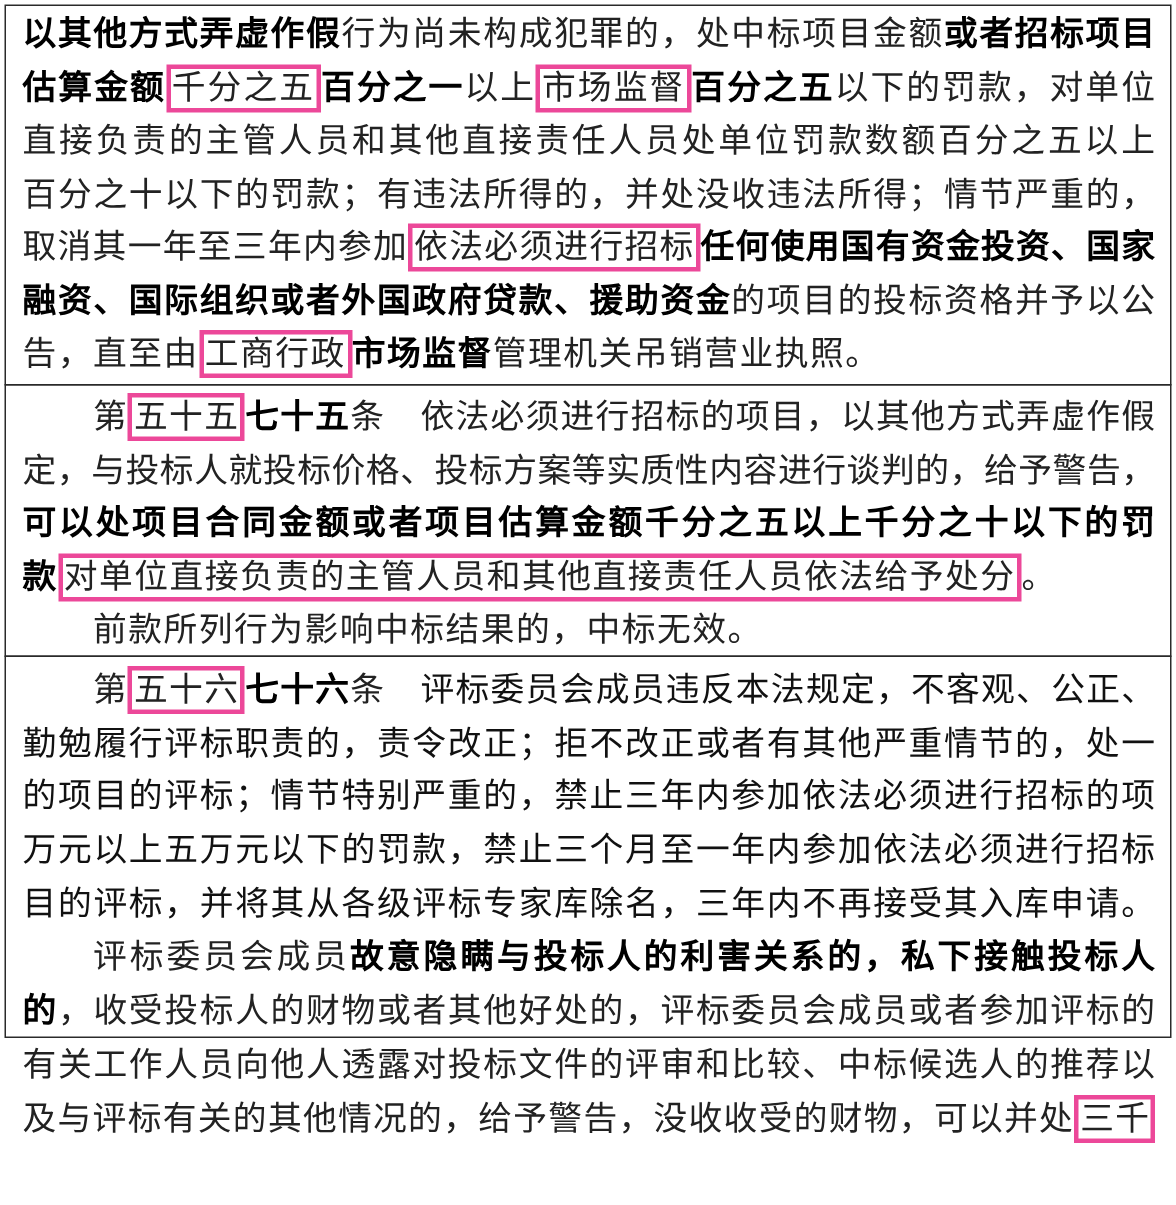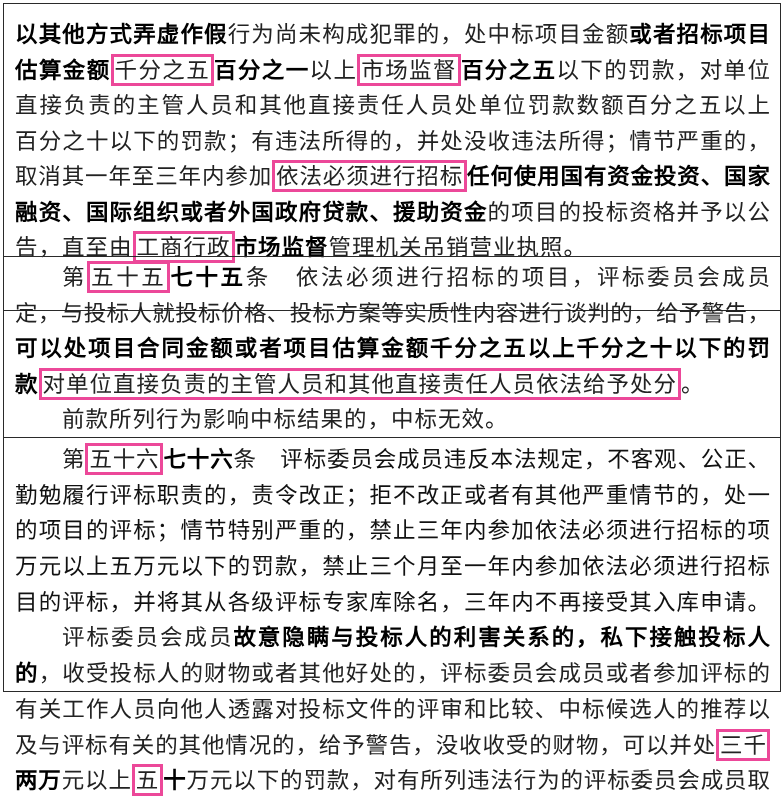--- a/index.html
+++ b/index.html
@@ -4,21 +4,21 @@
 <style>
   html, body { margin: 0; padding: 0; background: #ffffff; }
   body { width: 784px; height: 803px; position: relative; overflow: hidden; }
   .doc { position: absolute; left: 0; top: 0; width: 784px; height: 803px; }
   .row {
     position: absolute; left: 3px; width: 778px;
     box-sizing: border-box; border: 1px solid #2a2a2a;
     padding-left: 11px; padding-right: 10px;
     font-size: 22.5px;
   }
-  .r1 { top: 3px;   height: 308px; padding-top: 13px; }
+  .r1 { top: 3px;   height: 254px; padding-top: 1px; }
   .r2 { top: 256px; height: 182px; padding-top: 3px; }
   .r3 { top: 437px; height: 255px; padding-top: 4px; }
   .line { height: 35.5px; line-height: 35.5px; white-space: normal; }
   .r3 .line { height: 35.7px; line-height: 35.7px; }
   .j { text-align: justify; text-align-last: justify; text-justify: inter-character; }
   .nat { text-align: left; letter-spacing: 1px; }
   .ind { text-indent: 47px; }
   .n  { font-family: "DejaVu Serif", "Liberation Serif", serif; color: #222222; font-weight: normal; }
   .a  { font-family: "DejaVu Sans", "Liberation Sans", sans-serif; color: #000000; font-weight: bold; }
   .al { font-family: "DejaVu Sans", "Liberation Sans", sans-serif; color: #111111; font-weight: normal; }
@@ -34,33 +34,32 @@
     <div class="line j"><span class="a">以其他方式弄虚作假</span><span class="n">行为尚未构成犯罪的，处中标项目金额</span><span class="a">或者招标项目</span></div>
     <div class="line j"><span class="a">估算金额</span><span class="d">千分之五</span><span class="a">百分之一</span><span class="n">以上</span><span class="d">市场监督</span><span class="a">百分之五</span><span class="n">以下的罚款，对单位</span></div>
     <div class="line j"><span class="n">直接负责的主管人员和其他直接责任人员处单位罚款数额百分之五以上</span></div>
     <div class="line j"><span class="n">百分之十以下的罚款；有违法所得的，并处没收违法所得；情节严重的，</span></div>
     <div class="line j"><span class="n">取消其一年至三年内参加</span><span class="d">依法必须进行招标</span><span class="a">任何使用国有资金投资、国家</span></div>
     <div class="line j"><span class="a">融资、国际组织或者外国政府贷款、援助资金</span><span class="n">的项目的投标资格并予以公</span></div>
     <div class="line nat"><span class="n">告，直至由</span><span class="d">工商行政</span><span class="a">市场监督</span><span class="n">管理机关吊销营业执照。</span></div>
   </div>
 
   <div class="row r2">
-    <div class="line j ind"><span class="n">第</span><span class="d">五十五</span><span class="a">七十五</span><span class="n">条　依法必须进行招标的项目，评标委员会成员</span></div>
+    <div class="line j ind"><span class="n">第</span><span class="d">五十五</span><span class="a">七十五</span><span class="n">条　依法必须进行招标的项目，以其他方式弄虚作假</span></div>
     <div class="line j"><span class="n">定，与投标人就投标价格、投标方案等实质性内容进行谈判的，给予警告，</span></div>
     <div class="line j"><span class="a">可以处项目合同金额或者项目估算金额千分之五以上千分之十以下的罚</span></div>
     <div class="line nat"><span class="a">款</span><span class="d">对单位直接负责的主管人员和其他直接责任人员依法给予处分</span><span class="n">。</span></div>
     <div class="line nat ind"><span class="n">前款所列行为影响中标结果的，中标无效。</span></div>
   </div>
 
   <div class="row r3">
     <div class="line j ind"><span class="n">第</span><span class="d">五十六</span><span class="a">七十六</span><span class="n">条　</span><span class="al">评标委员会成员违反本法规定，不客观、公正、</span></div>
     <div class="line j"><span class="al">勤勉履行评标职责的，责令改正；拒不改正或者有其他严重情节的，处一</span></div>
     <div class="line j"><span class="al">的项目的评标；情节特别严重的，禁止三年内参加依法必须进行招标的项</span></div>
     <div class="line j"><span class="al">万元以上五万元以下的罚款，禁止三个月至一年内参加依法必须进行招标</span></div>
     <div class="line j"><span class="al">目的评标，并将其从各级评标专家库除名，三年内不再接受其入库申请。</span></div>
     <div class="line j ind"><span class="n">评标委员会成员</span><span class="a">故意隐瞒与投标人的利害关系的，私下接触投标人</span></div>
     <div class="line j"><span class="a">的</span><span class="n">，收受投标人的财物或者其他好处的，评标委员会成员或者参加评标的</span></div>
     <div class="line j"><span class="n">有关工作人员向他人透露对投标文件的评审和比较、中标候选人的推荐以</span></div>
     <div class="line j"><span class="n">及与评标有关的其他情况的，给予警告，没收收受的财物，可以并处</span><span class="d">三千</span></div>
-    <div class="line j"><span class="a">两万</span><span class="n">元以上</span><span class="d">五</span><span class="a">十</span><span class="n">万元以下的罚款，对有所列违法行为的评标委员会成员取</span></div>
   </div>
 
 </div>
 
 </body></html>

